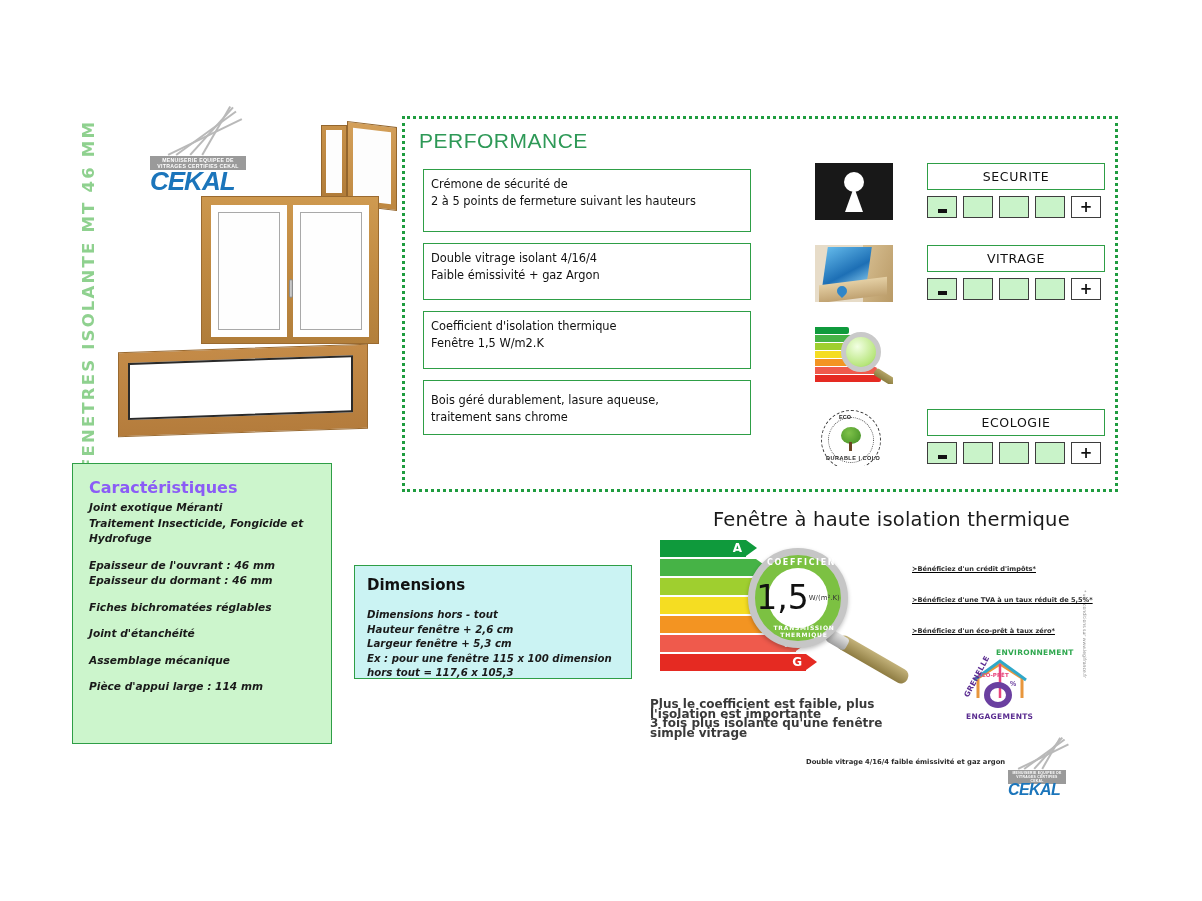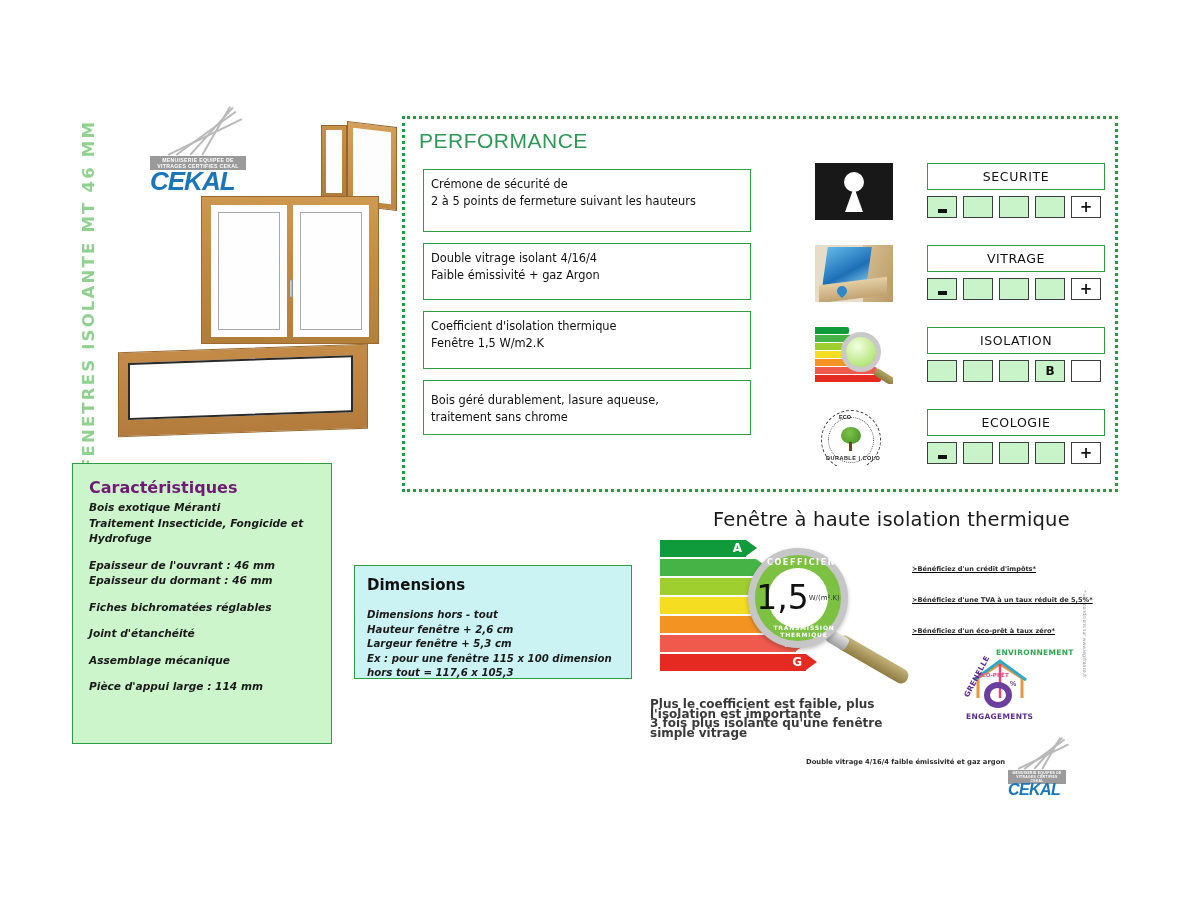--- a/index.html
+++ b/index.html
@@ -195,21 +195,21 @@
   .eco-ic .t1 { position:absolute; left:24px; top:5px; font-size:5.5px; font-weight:bold; color:#222; }
   .eco-ic .t2 { position:absolute; left:11px; top:46px; font-size:5.5px; font-weight:bold; color:#222; letter-spacing:.5px;}
 
   
   .carac {
     position: absolute; left: 72px; top: 463px; width: 260px; height: 281px;
     background: #ccf5cc; border: 1.6px solid #2e9e46;
     padding: 14px 16px;
   }
   .carac h3 {
-    font-size: 16px; font-weight: bold; color: #701a75; margin-bottom: 3px;
+    font-size: 16px; font-weight: bold; color: #8b5cf6; margin-bottom: 3px;
     font-family: "DejaVu Sans", sans-serif;
   }
   .carac p {
     font-size: 10.6px; font-style: italic; font-weight: bold; line-height: 15.5px;
     color: #1a1a1a; font-family: "DejaVu Sans", sans-serif;
   }
   .carac .gap { height: 11px; }
 
   
   .dims {
@@ -430,30 +430,20 @@
             <div class="bar" style="top:8px;  width:40px; background:#46b346;"></div>
             <div class="bar" style="top:16px; width:46px; background:#9fcf2f;"></div>
             <div class="bar" style="top:24px; width:52px; background:#f5dd22;"></div>
             <div class="bar" style="top:32px; width:58px; background:#f39422;"></div>
             <div class="bar" style="top:40px; width:62px; background:#ef5a4c;"></div>
             <div class="bar" style="top:48px; width:66px; background:#e52a22;"></div>
             <div class="mag-h"></div>
             <div class="mag"></div>
           </div>
         </div>
-        <div class="rate-right">
-          <div class="rate-label">ISOLATION</div>
-          <div class="scale">
-            <div class="cell"></div>
-            <div class="cell"></div>
-            <div class="cell"></div>
-            <div class="cell">B</div>
-            <div class="cell empty"></div>
-          </div>
-        </div>
       </div>
 
       <div class="rate-row">
         <div class="rate-icon">
           <div class="eco-ic">
             <div class="ring"></div>
               <div class="ring2"></div>
             <div class="t1">ECO</div>
             <div class="tree-top"></div>
               <div class="trunk"></div>
@@ -474,21 +464,21 @@
               </div>
           </div>
         </div>
       </div>
 
     </div>
   </div>
 
   <div class="carac">
     <h3>Caractéristiques</h3>
-    <p>Bois exotique Méranti</p>
+    <p>Joint exotique Méranti</p>
     <p>Traitement Insecticide, Fongicide et Hydrofuge</p>
     <div class="gap"></div>
     <p>Epaisseur de l'ouvrant : 46 mm</p>
     <p>Epaisseur du dormant : 46 mm</p>
     <div class="gap"></div>
     <p>Fiches bichromatées réglables</p>
     <div class="gap"></div>
     <p>Joint d'étanchéité</p>
     <div class="gap"></div>
     <p>Assemblage mécanique</p>

